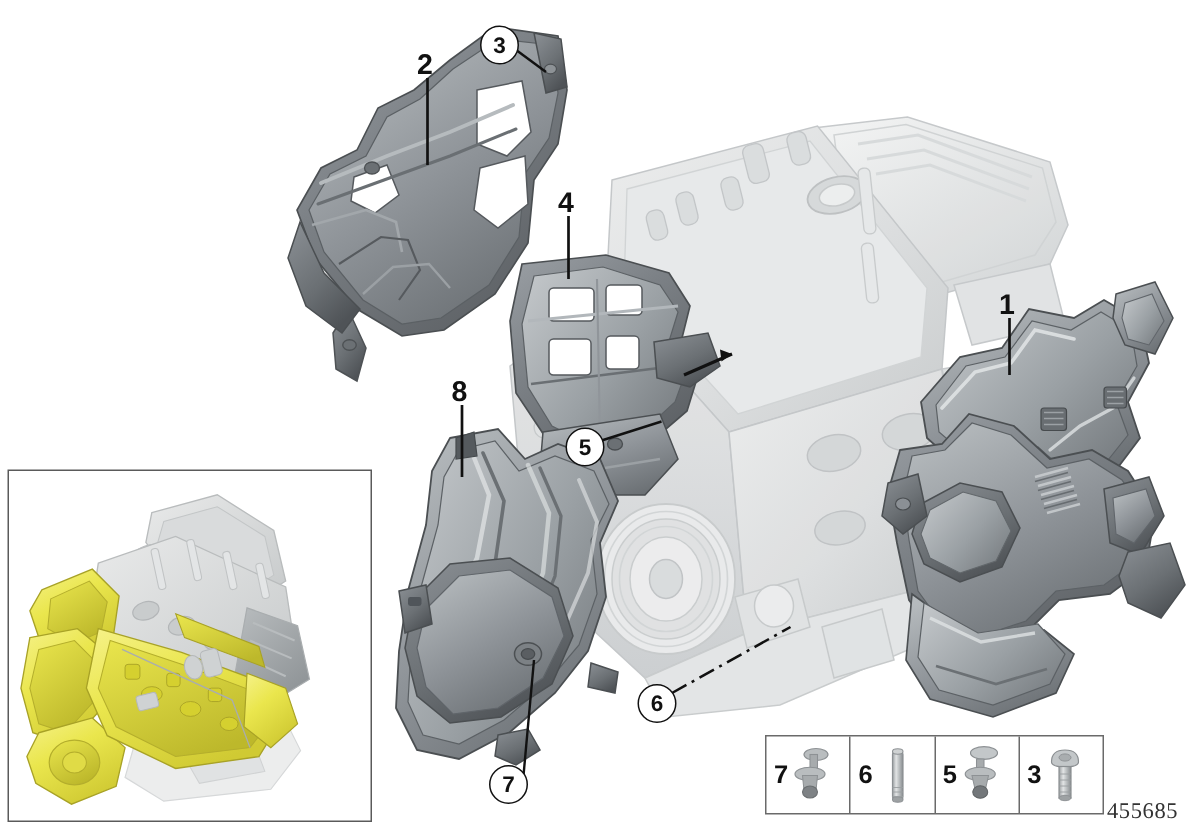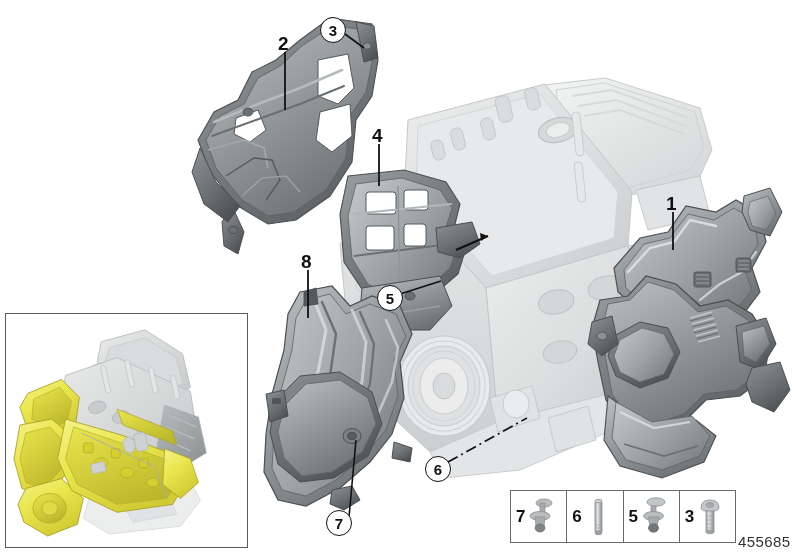--- a/index.html
+++ b/index.html
@@ -32,21 +32,21 @@
     display:flex;align-items:center;justify-content:flex-start;gap:2px;padding-left:5px;
     position:relative;
   }
   .legend-cell:last-child{border-right:none;}
   .legend-cell .lbl{
     font-family:"Liberation Sans",sans-serif;font-weight:bold;font-size:17px;color:#111;
   }
   .legend-cell .ico{width:28px;height:44px;}
   #diagram-id{
     position:absolute;left:738px;top:533px;
-    font-family:Liberation Sans, sans-serif;font-size:15px;color:#333;letter-spacing:.4px;
+    font-family:Liberation Serif, serif;font-size:15px;color:#333;letter-spacing:.4px;
   }
 </style>
 </head>
 <body>
 
 <div id="stage">
 
   <svg class="layer" viewBox="0 0 800 560">
     <defs>
       <linearGradient id="gGhost" x1="0" y1="0" x2="1" y2="1">

